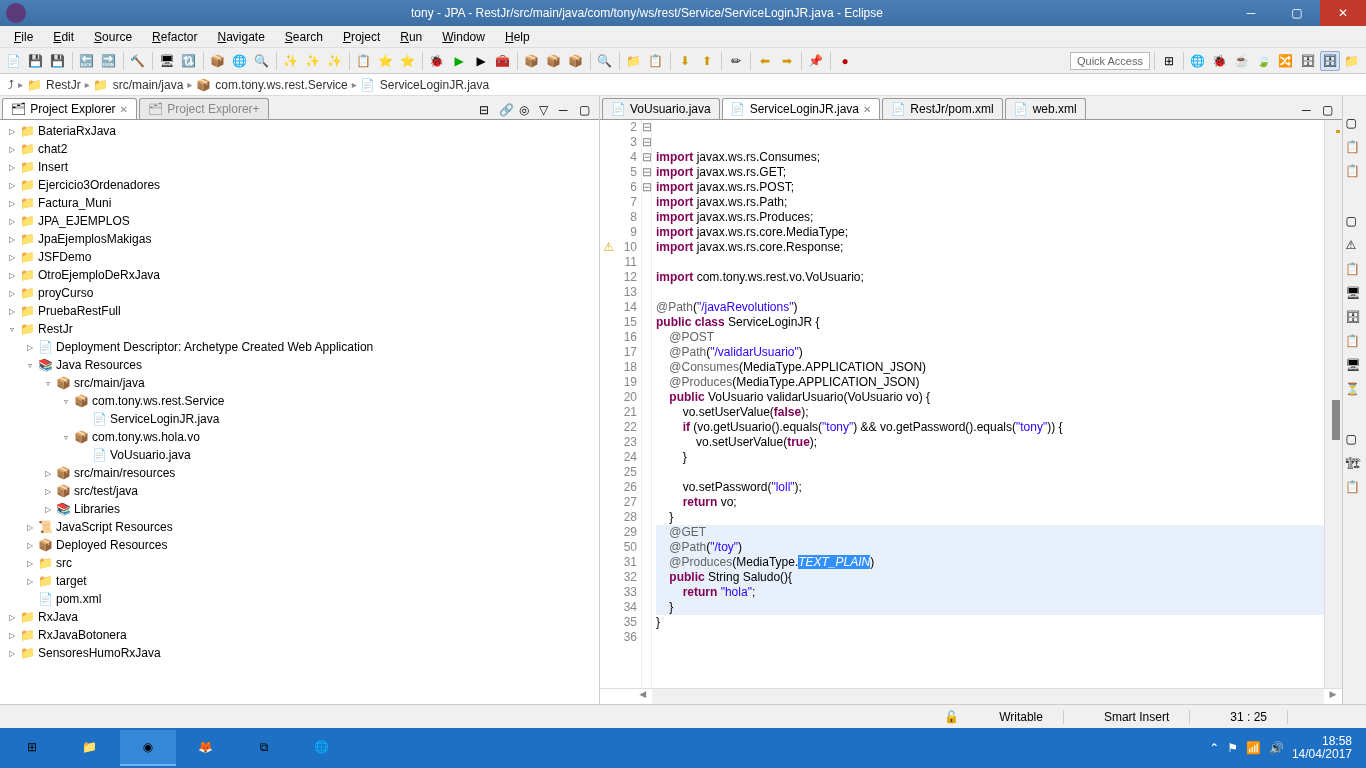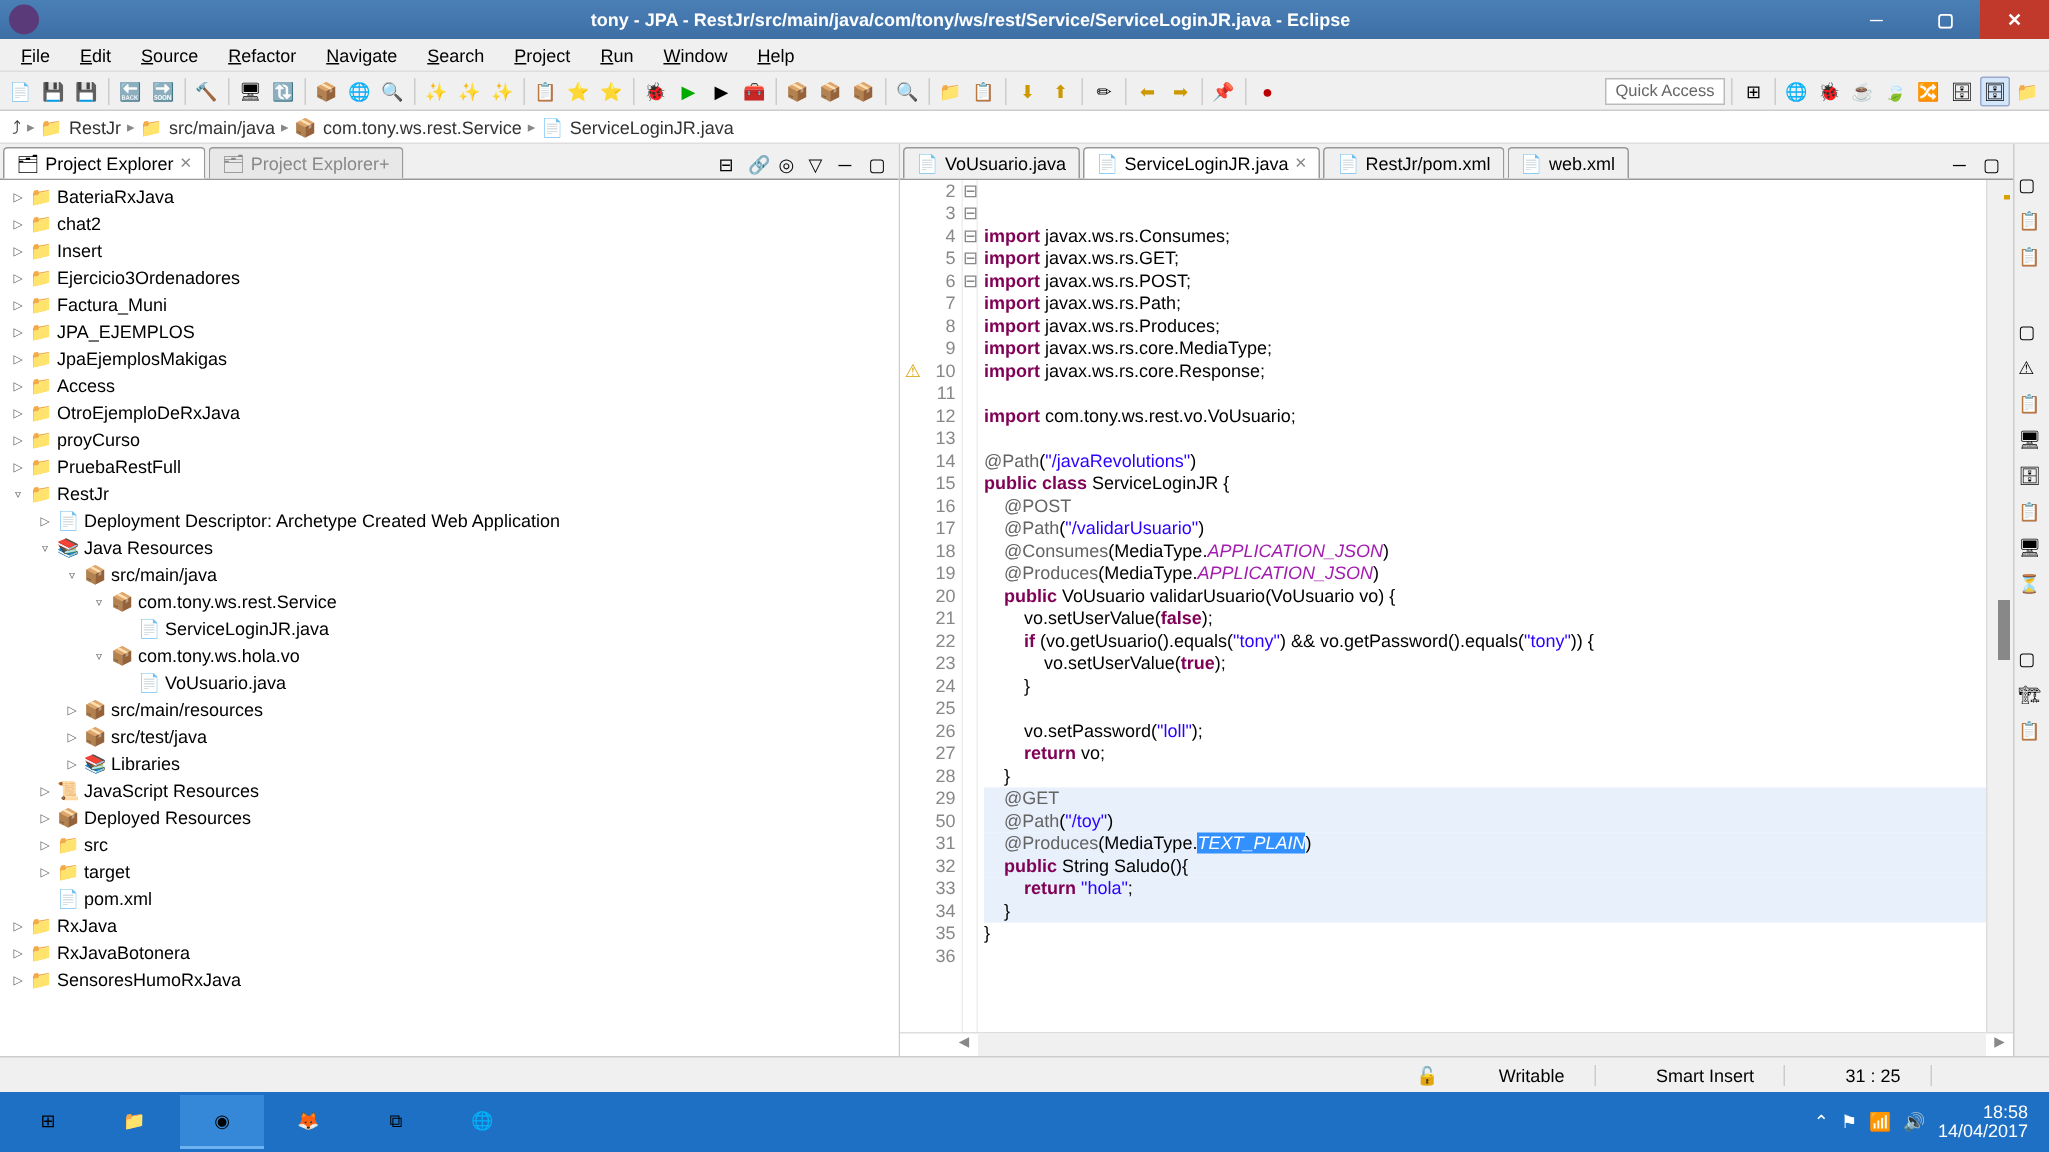--- a/index.html
+++ b/index.html
@@ -1,18 +1,18 @@
 <!DOCTYPE html>
 <html><head>
 <meta charset="utf-8">
 <style>
 * { margin: 0; padding: 0; box-sizing: border-box; font-family: "Segoe UI", Tahoma, sans-serif; font-size: 12px; }
 body { background: #f0f0f0; overflow: hidden; }
 
-.titlebar { height: 26px; background: linear-gradient(#4a7fb5, #3d6fa5); color: #fff; display: flex; align-items: center; font-weight: bold; }
+.titlebar { height: 26px; background: linear-gradient(#4a7fb5, #3d6fa5); color: #fff; display: flex; align-items: center; }
 .titlebar-title { flex: 1; text-align: center; font-size: 12px; padding-left: 40px; }
 .titlebar-buttons { display: flex; }
 .titlebar-btn { width: 46px; height: 26px; display: flex; align-items: center; justify-content: center; color: #fff; }
 .titlebar-btn.close { background: #c0392b; }
 .titlebar-icon { width: 20px; height: 20px; margin-left: 6px; background: #5b3a7a; border-radius: 50%; }
 
 .menubar { height: 22px; background: #f0f0f0; display: flex; align-items: center; padding: 0 4px; border-bottom: 1px solid #ddd; }
 .menubar-item { padding: 2px 10px; cursor: default; }
 .menubar-item u { text-decoration: underline; }
 
@@ -51,21 +51,21 @@
 .gutter { width: 42px; background: #fff; border-right: 1px solid #eee; text-align: right; padding-right: 4px; color: #888; font-family: Consolas, monospace; font-size: 12px; line-height: 15px; }
 .gutter-line { position: relative; }
 .gutter-marker { position: absolute; left: 2px; width: 12px; height: 12px; }
 .fold-bar { width: 10px; background: #fff; border-right: 1px solid #eee; font-size: 8px; color: #888; font-family: Consolas, monospace; line-height: 15px; text-align: center; }
 .code { flex: 1; font-family: Consolas, monospace; font-size: 12px; line-height: 15px; padding-left: 4px; white-space: pre; overflow: auto; }
 .code-line { min-height: 15px; }
 .code-line.hl { background: #e8f0fb; }
 .kw { color: #7f0055; font-weight: bold; }
 .str { color: #2a00ff; }
 .ann { color: #646464; }
-.static-it { color: #a21caf; font-style: italic; }
+.static-it { color: #000000; }
 .sel { background: #3390ff; color: #fff; }
 
 .scroll-marker { width: 18px; background: #f0f0f0; border-left: 1px solid #ddd; position: relative; }
 .scroll-marker-item { position: absolute; right: 2px; width: 4px; height: 3px; }
 
 .statusbar { height: 24px; background: #f0f0f0; border-top: 1px solid #ccc; display: flex; align-items: center; padding: 0 8px; gap: 20px; font-size: 11px; }
 .statusbar-cell { padding: 0 20px; border-right: 1px solid #ccc; }
 
 .right-edge { width: 24px; background: #f0f0f0; border-left: 1px solid #ccc; display: flex; flex-direction: column; gap: 6px; padding-top: 20px; align-items: center; }
 .edge-btn { width: 18px; height: 18px; }
@@ -251,21 +251,21 @@
           <span class="tree-label">JPA_EJEMPLOS</span>
         </div>
         <div class="tree-item" style="padding-left: 4px;">
           <span class="tree-toggle">▷</span>
           <span class="tree-icon">📁</span>
           <span class="tree-label">JpaEjemplosMakigas</span>
         </div>
         <div class="tree-item" style="padding-left: 4px;">
           <span class="tree-toggle">▷</span>
           <span class="tree-icon">📁</span>
-          <span class="tree-label">Access</span>
+          <span class="tree-label">JSFDemo</span>
         </div>
         <div class="tree-item" style="padding-left: 4px;">
           <span class="tree-toggle">▷</span>
           <span class="tree-icon">📁</span>
           <span class="tree-label">OtroEjemploDeRxJava</span>
         </div>
         <div class="tree-item" style="padding-left: 4px;">
           <span class="tree-toggle">▷</span>
           <span class="tree-icon">📁</span>
           <span class="tree-label">proyCurso</span>

